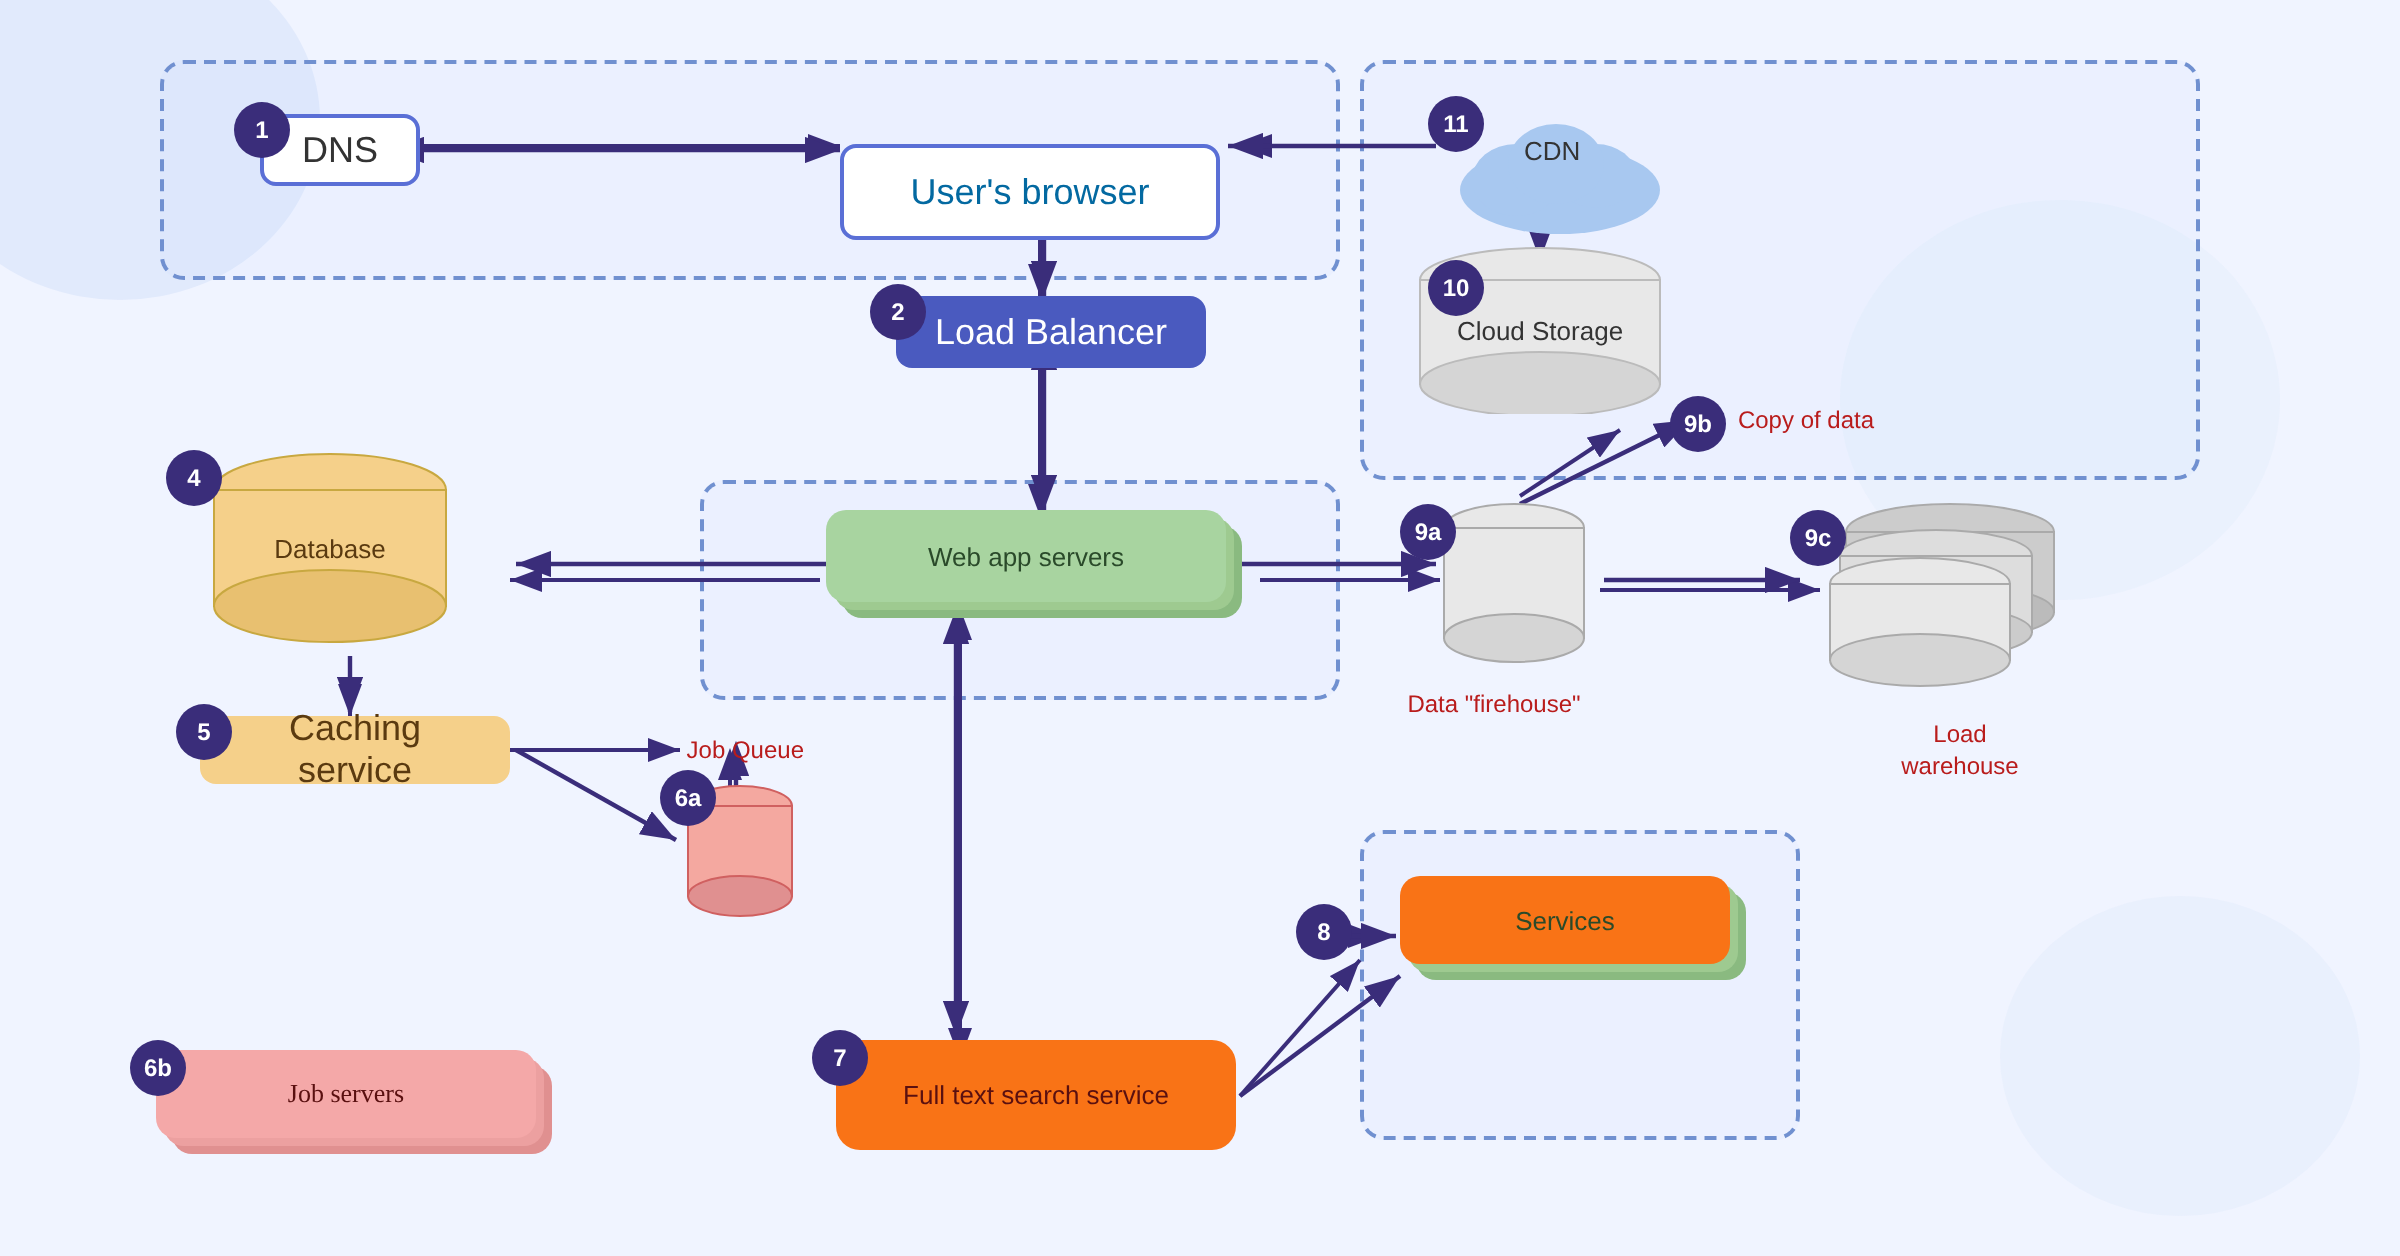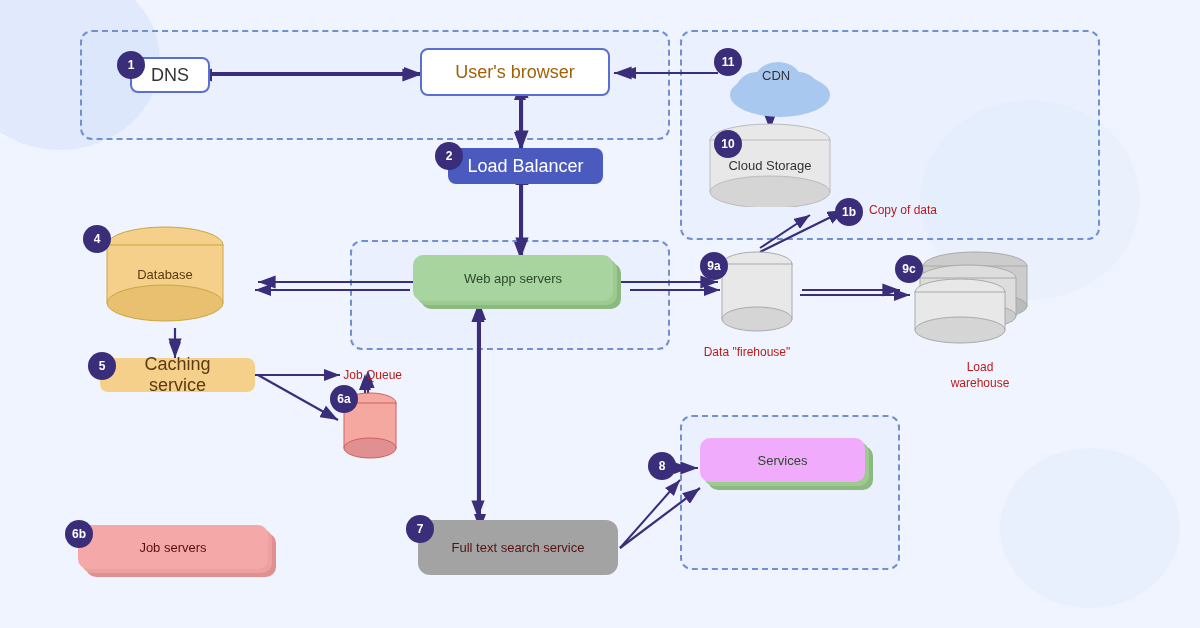--- a/index.html
+++ b/index.html
@@ -72,22 +72,23 @@
     
     .node-rect {
       border-radius: 8px;
       padding: 8px 14px;
     }
 
     
     .node-browser {
       border: 2px solid #5a6fd6;
       background: white;
-      color: #a16207;
+      color: #0369a1;
       border-radius: 8px;
+      margin-top: 24px;
     }
 
     
     .node-lb {
       background: #4a5abf;
       color: white;
       border-radius: 8px;
     }
 
     
@@ -112,21 +113,21 @@
       position: absolute;
       z-index: 5;
       display: flex;
       align-items: center;
       justify-content: center;
       flex-direction: column;
     }
 
     
     .node-pink {
-      background: #a3a3a3;
+      background: #f97316;
       color: #5a1010;
       border-radius: 12px;
     }
 
     
     .node-caching {
       background: #f5d08a;
       color: #5a3a10;
       border-radius: 8px;
     }
@@ -307,21 +308,21 @@
   </div>
   <div class="badge" style="left:700px; top:252px;">
     <span>9a</span>
   </div>
   <div class="label" style="left:702px; top:345px; width:90px;">
     <span>Data
 "firehouse"</span>
   </div>
 
   <div class="badge" style="left:835px; top:198px;">
-    <span>1b</span>
+    <span>9b</span>
   </div>
   <div class="label" style="left:858px; top:203px; width:90px;">
     <span>Copy of data</span>
   </div>
 
   <div class="stacked-node" style="left:900px; top:248px;">
     <svg width="140" height="105" viewBox="0 0 140 105">
 
       <ellipse cx="75" cy="18" rx="52" ry="14" fill="#ccc" stroke="#aaa" stroke-width="1"></ellipse>
       <rect x="23" y="18" width="104" height="40" fill="#ccc" stroke="#aaa" stroke-width="1"></rect>
@@ -353,39 +354,39 @@
   <div class="badge" style="left:330px; top:385px;">
     <span>6a</span>
   </div>
   <div class="label" style="left:342px; top:368px; width:60px;text-align:right;">
     <span>Job Queue</span>
   </div>
 
   <div class="stacked-node" style="left:78px; top:525px;">
     <div class="stack-layer" style="background:#e09090; width:190px; height:44px; top:8px; left:8px; border-radius:10px;"></div>
     <div class="stack-layer" style="background:#eca0a0; width:190px; height:44px; top:4px; left:4px; border-radius:10px;"></div>
-    <div style="position:relative; background:#f4a8a8; width:190px; height:44px; border-radius:10px; display:flex; align-items:center; justify-content:center;">
+    <div style="position:relative; background:#f4a8a8; width:190px; height:44px; border-radius:10px; display:flex; align-items:center; justify-content:center;font-family:Liberation Serif, serif;">
       <span style="font-size:13px; font-weight:500; color:#5a1010;">Job servers</span>
     </div>
   </div>
   <div class="badge" style="left:65px; top:520px;">
     <span>6b</span>
   </div>
 
   <div class="node node-rect node-pink" style="left:418px; top:520px; width:200px; height:55px; font-size:13px;">
     <span>Full text search service</span>
   </div>
   <div class="badge" style="left:406px; top:515px;">
     <span>7</span>
   </div>
 
   <div class="stacked-node" style="left:700px; top:438px;">
     <div class="stack-layer" style="background:#8aba80; width:165px; height:44px; top:8px; left:8px; border-radius:10px;"></div>
     <div class="stack-layer" style="background:#9eca90; width:165px; height:44px; top:4px; left:4px; border-radius:10px;"></div>
-    <div style="position:relative; background:#f0abfc; width:165px; height:44px; border-radius:10px; display:flex; align-items:center; justify-content:center;">
+    <div style="position:relative; background:#f97316; width:165px; height:44px; border-radius:10px; display:flex; align-items:center; justify-content:center;">
       <span style="font-size:13px; font-weight:500; color:#2a4a2a;">Services</span>
     </div>
   </div>
   <div class="badge" style="left:648px; top:452px;">
     <span>8</span>
   </div>
 
   <svg style="position:absolute;top:0;left:0;width:1200px;height:628px;z-index:4;pointer-events:none;">
     <defs>
       <marker id="ah" markerWidth="8" markerHeight="6" refX="8" refY="3" orient="auto">

